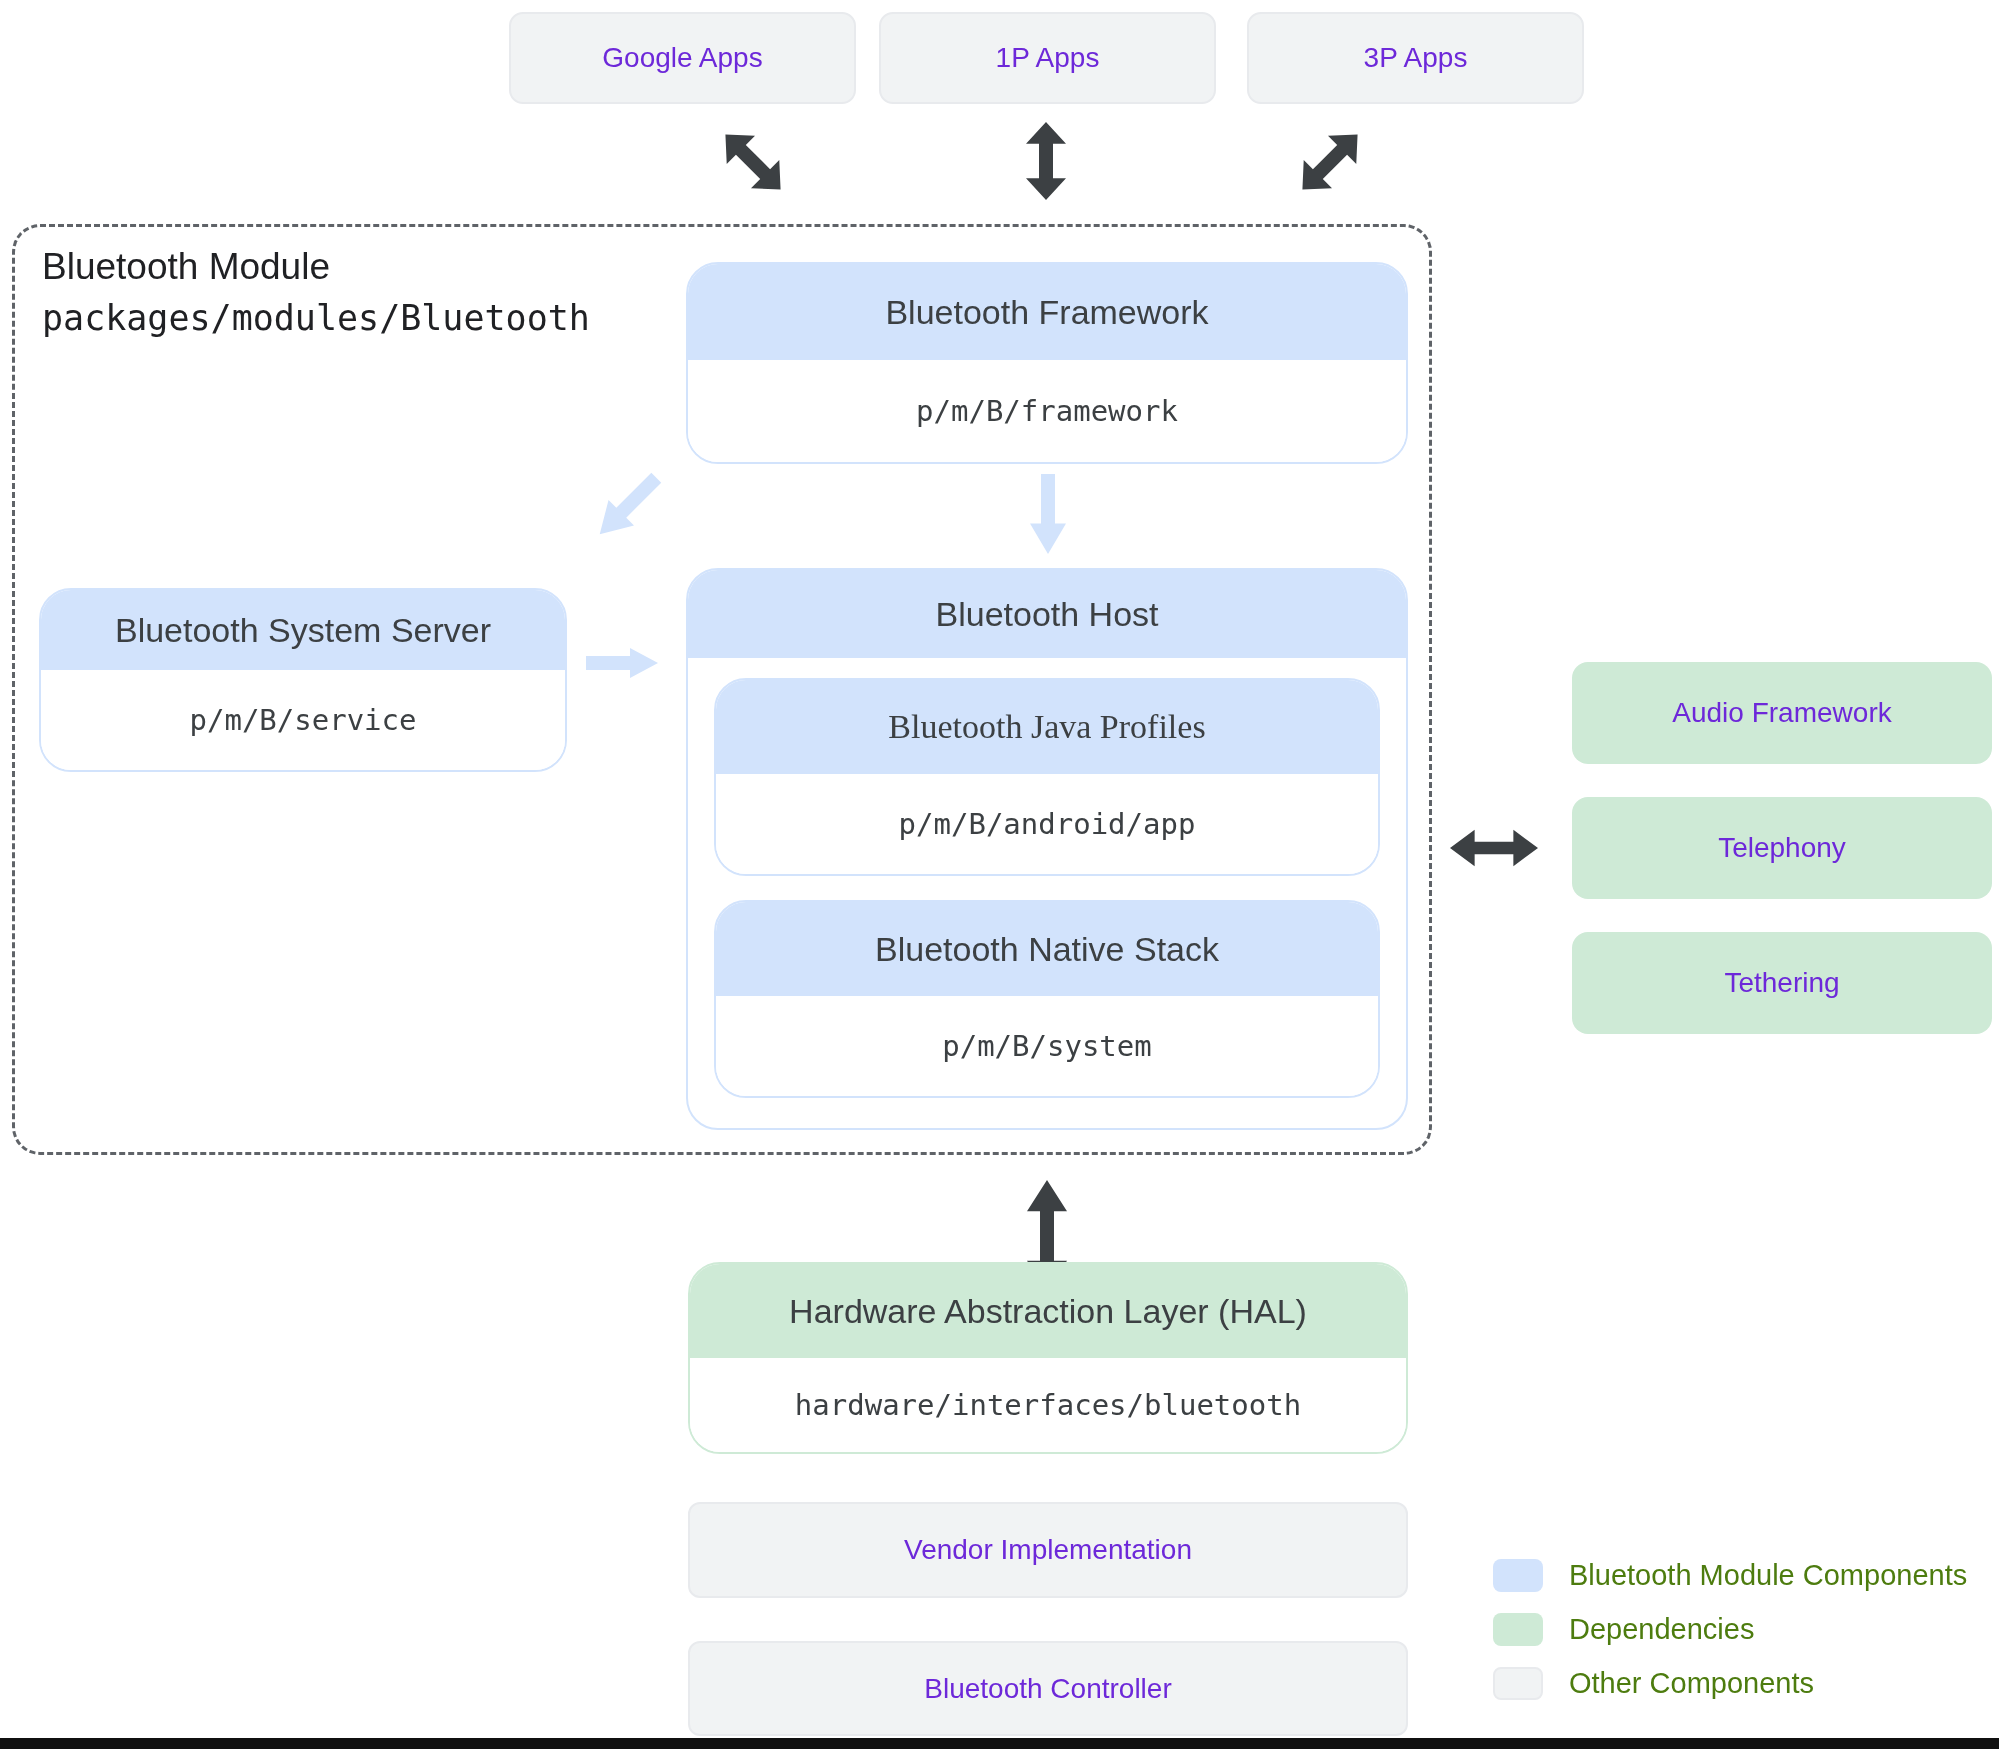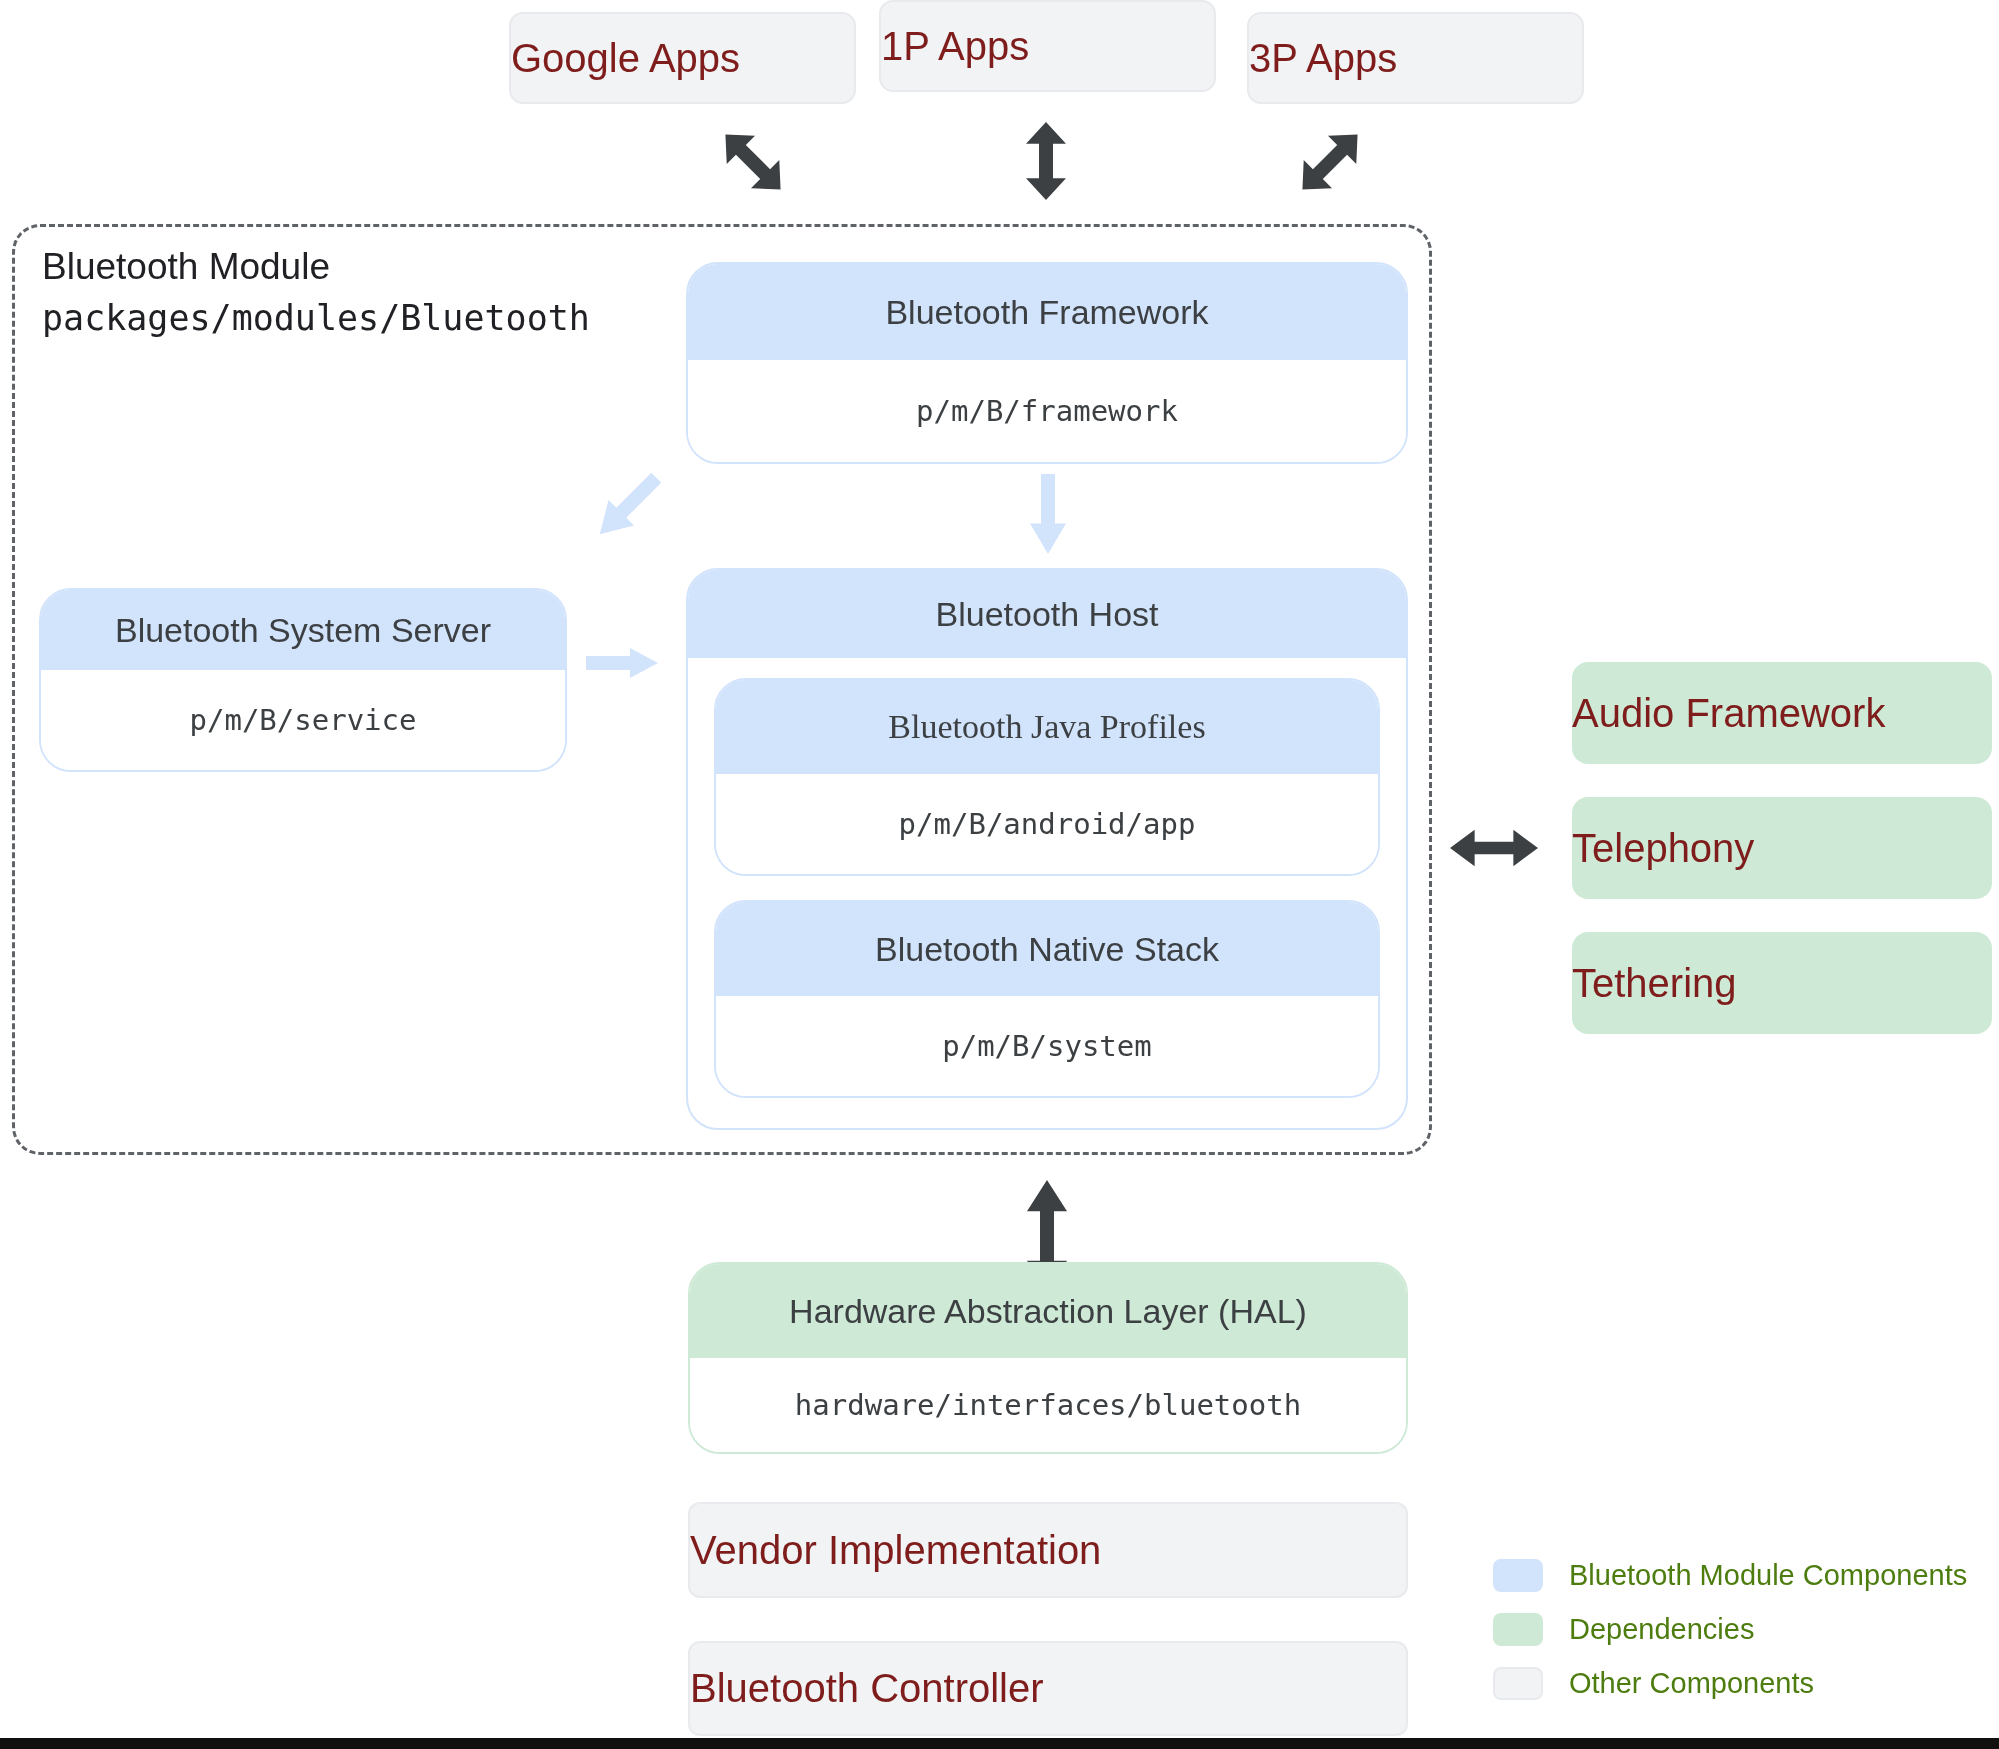--- a/index.html
+++ b/index.html
@@ -4,22 +4,22 @@
 <style>
   * { margin:0; padding:0; box-sizing:border-box; }
   html,body { background:#ffffff; }
   body {
     width:1999px; height:1749px; position:relative; overflow:hidden;
     font-family:"Liberation Sans", sans-serif; color:#202124;
   }
 
   
   .pill {
-    position:absolute; display:flex; align-items:center; 
-    font-size:40px; color:#7f1d1d; border-radius:14px;
+    position:absolute; display:flex; align-items:center; justify-content:center;
+    font-size:28px; color:#6d28d9; border-radius:14px;
   }
   .pill.gray { background:#f1f3f4; border:2px solid #e8eaed; }
   .pill.green { background:#ceead6; border:none; border-radius:16px; }
 
   
   .cbox { position:absolute; background:#ffffff; border-radius:32px; overflow:hidden; border:2px solid; }
   .cbox.blue  { border-color:#d2e3fc; }
   .cbox.green { border-color:#ceead6; }
   .cbox.blue  > .hd { background:#d2e3fc; }
   .cbox.green > .hd { background:#ceead6; }
@@ -54,21 +54,21 @@
   .bottom-strip { position:absolute; left:0; top:1738px; width:1999px; height:11px; background:#101010; }
 </style>
 </head>
 <body>
 
 <div>
 
   <div class="pill gray" style="left:509px; top:12px; width:347px; height:92px;">
     <span>Google Apps</span>
   </div>
-  <div class="pill gray" style="left:879px; top:0; width:337px; height:92px;">
+  <div class="pill gray" style="left:879px; top:12px; width:337px; height:92px;">
     <span>1P Apps</span>
   </div>
   <div class="pill gray" style="left:1247px; top:12px; width:337px; height:92px;">
     <span>3P Apps</span>
   </div>
 
   <svg class="arrow fill-dark" style="left:731px; top:123px; transform:rotate(-45deg);" width="44" height="78" viewBox="0 0 44 100" preserveAspectRatio="none">
     <polygon points="22,0 42,28 29,28 29,72 42,72 22,100 2,72 15,72 15,28 2,28"></polygon>
   </svg>
   <svg class="arrow fill-dark" style="left:1024px; top:122px;" width="44" height="78" viewBox="0 0 44 100" preserveAspectRatio="none">

